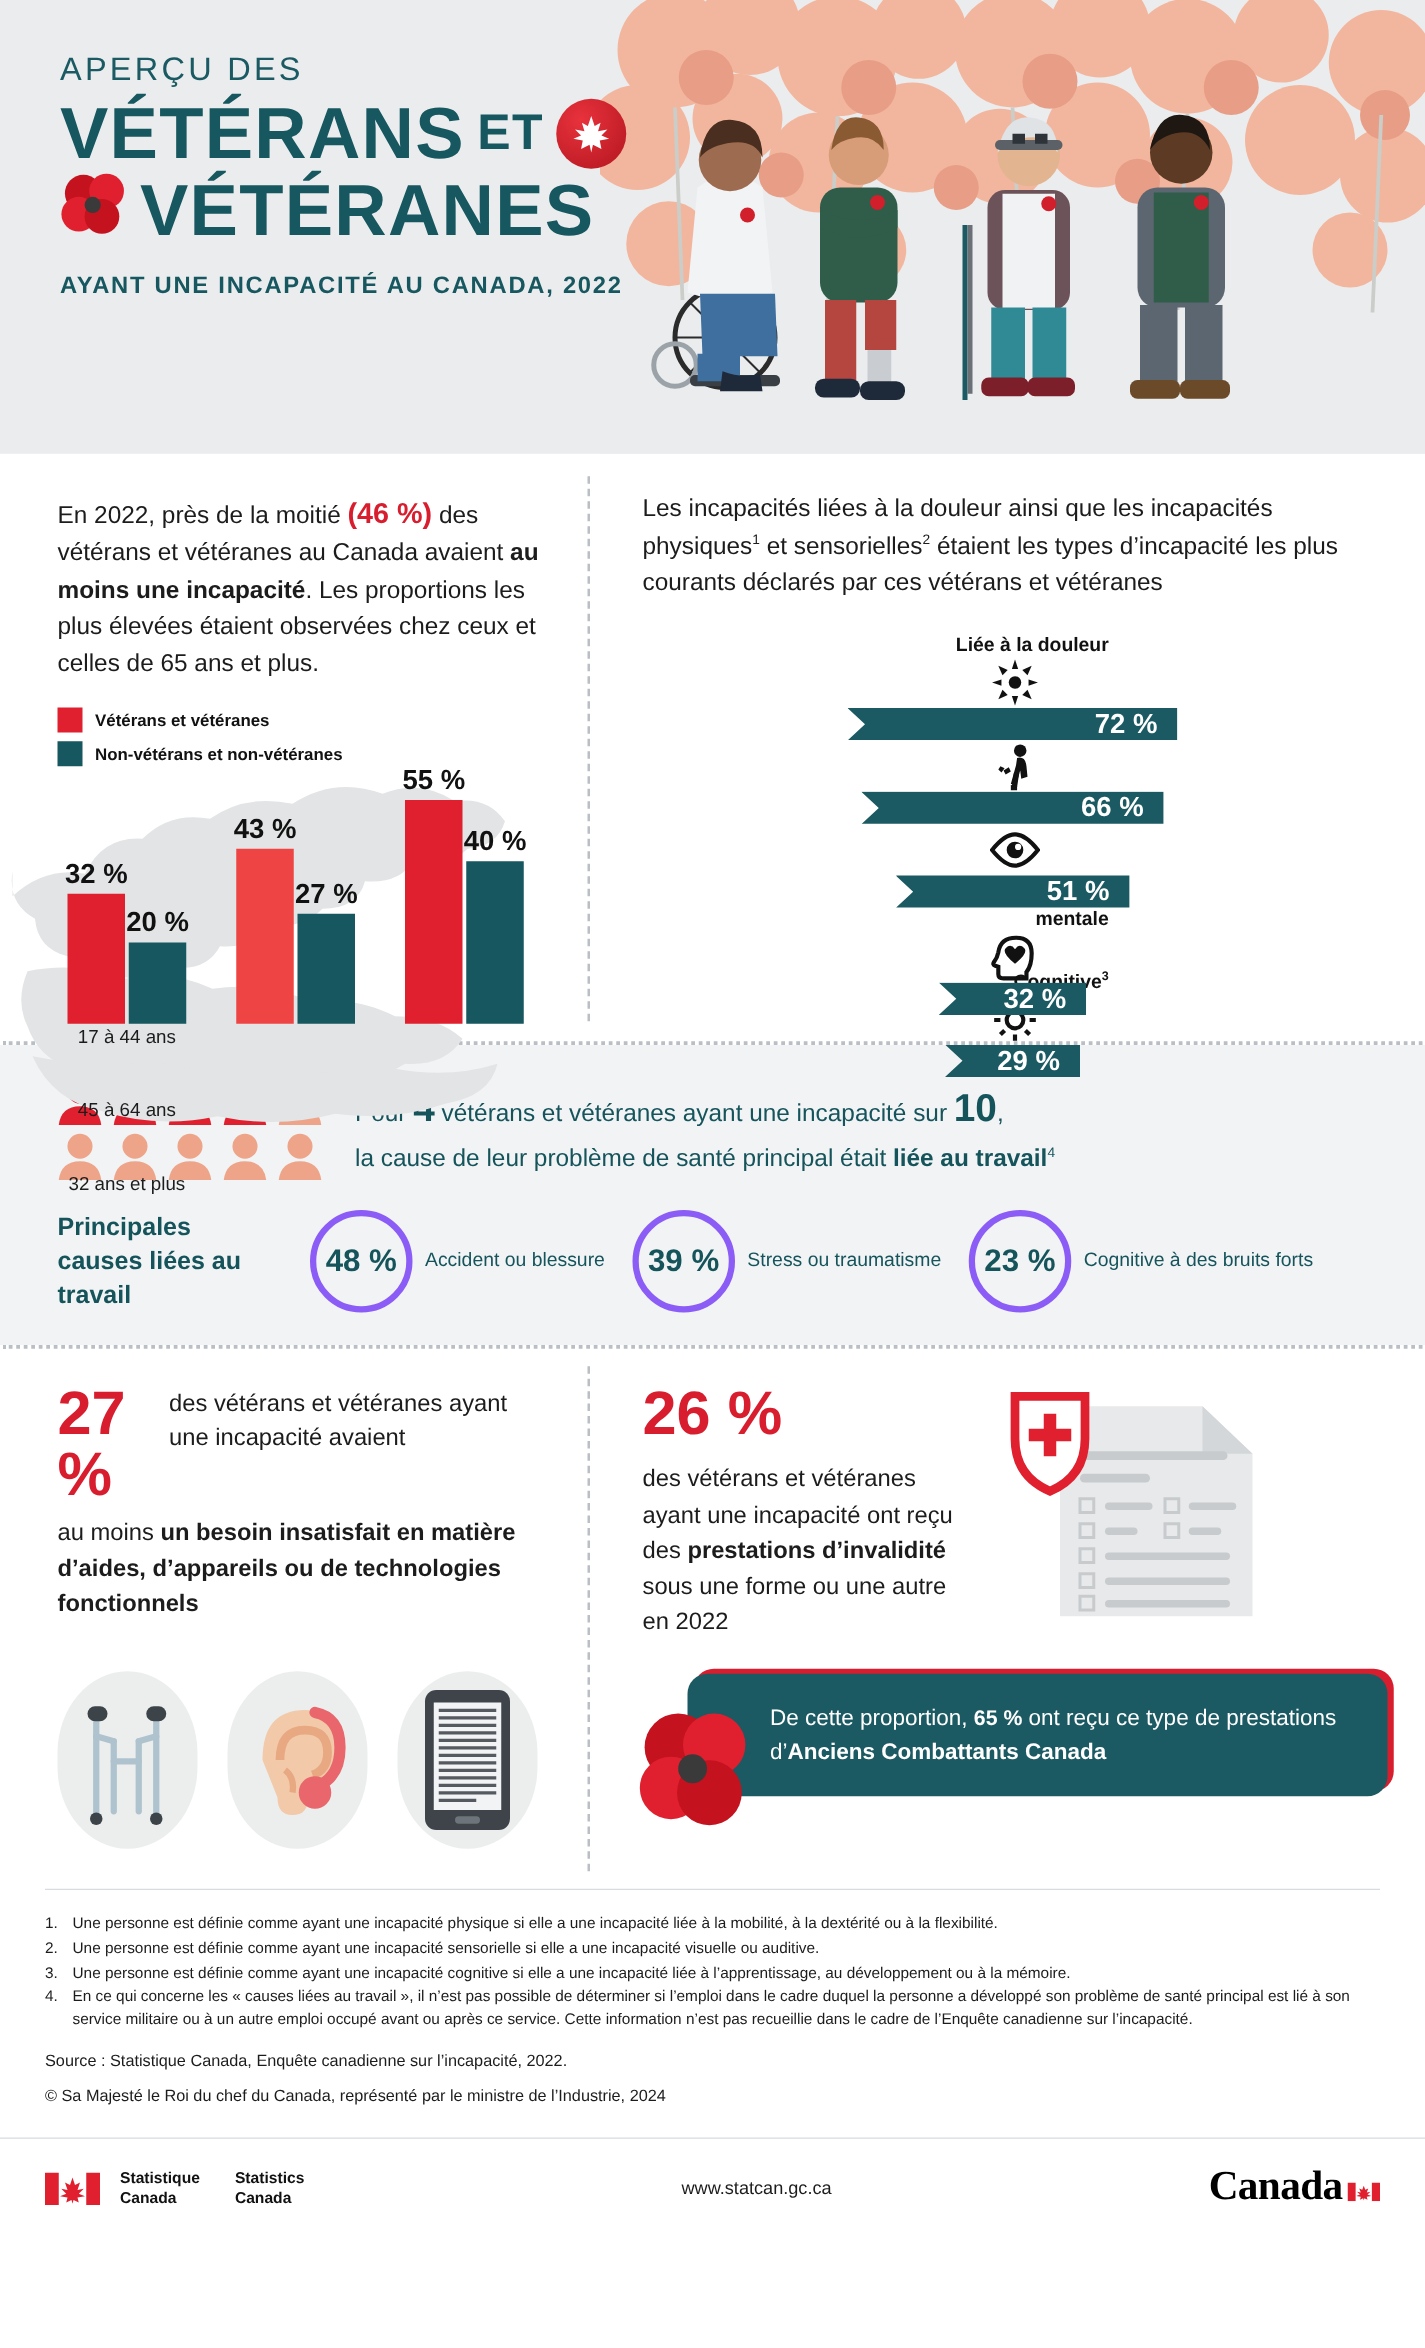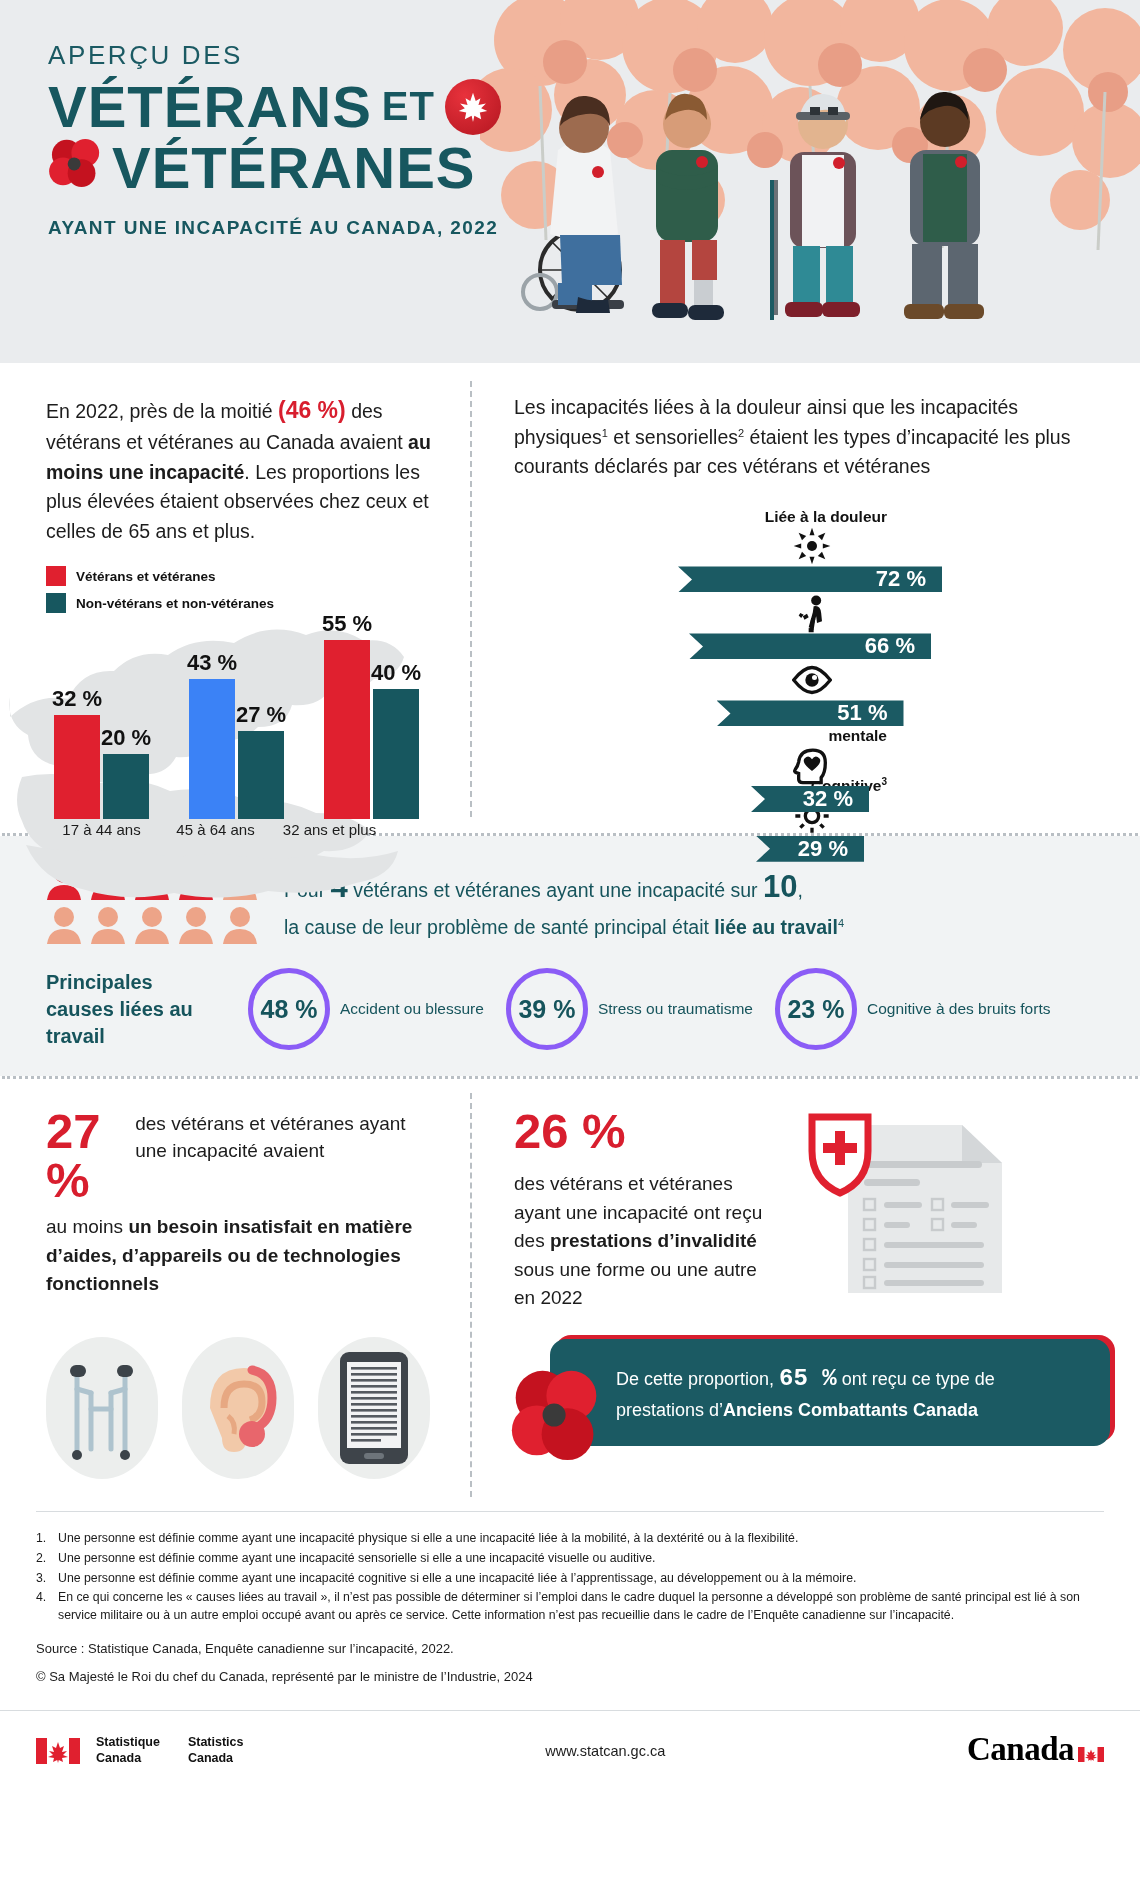--- a/index.html
+++ b/index.html
@@ -88,21 +88,21 @@
   }
   .bargroup { display: flex; align-items: flex-end; gap: 3px; position: relative; }
   .bar { width: 46px; position: relative; }
   .bar .vlabel {
     position: absolute; bottom: 100%; left: 50%; transform: translateX(-50%);
     font-size: 22px; font-weight: 800; color: #111; white-space: nowrap;
     margin-bottom: 3px;
   }
   .xlabels {
     position: absolute; left: 8px; bottom: 0; right: 16px; height: 46px;
-    display: flex; gap: 19px; z-index: 2;
+    display: flex; gap: 40px; z-index: 2; flex-direction: column;
   }
   .xlabel {
     width: 95px; text-align: center; font-size: 15px; line-height: 1.25;
     color: #1c1c1c;
   }
 
   
   .hb-intro { font-size: 19.5px; line-height: 1.52; color: #1c1c1c; }
   .hb-intro sup { font-size: 11px; }
   .hbars { margin-top: 26px; }
@@ -175,21 +175,21 @@
   .r-txt .body { font-size: 19px; line-height: 1.5; color: #1c1c1c; margin-top: 14px; }
   .r-txt .body b { font-weight: 700; }
   .doc-art { flex: 1; position: relative; height: 200px; }
   .callout {
     margin-top: 26px; margin-left: 36px; background: #1b5a63; color: #fff;
     border-radius: 16px; padding: 22px 26px 22px 66px; position: relative;
     font-size: 18px; line-height: 1.5; font-weight: 400;
     box-shadow: 5px -4px 0 0 #d81e2e;
   }
   .callout b { font-weight: 800; }
-  .callout .big { font-size: 24px; font-weight: 800; font-family: Liberation Mono, monospace; }
+  .callout .big { font-size: 17px; font-weight: 800; }
   .callout-poppy { position: absolute; left: -42px; top: 28px; width: 96px; height: 96px; }
 
   
   .footnotes { padding: 18px 36px 0 36px; }
   .fn-row { display: flex; font-size: 12.3px; line-height: 1.45; color: #1c1c1c; margin-bottom: 2px; }
   .fn-num { width: 22px; flex: 0 0 auto; }
   .source { font-size: 13px; color: #1c1c1c; margin-top: 16px; }
   .copyright { font-size: 13px; color: #1c1c1c; margin-top: 13px; }
 
   
@@ -380,21 +380,21 @@
         <div class="bars">
           <div class="bargroup">
             <div class="bar" style="height:104px;background:#e0202f">
               <span class="vlabel">32 %</span>
             </div>
             <div class="bar" style="height:65px;background:#17575f">
               <span class="vlabel">20 %</span>
             </div>
           </div>
           <div class="bargroup">
-            <div class="bar" style="height:140px;background:#3b82f6">
+            <div class="bar" style="height:140px;background:#ef4444">
               <span class="vlabel">43 %</span>
             </div>
             <div class="bar" style="height:88px;background:#17575f">
               <span class="vlabel">27 %</span>
             </div>
           </div>
           <div class="bargroup">
             <div class="bar" style="height:179px;background:#e0202f">
               <span class="vlabel">55 %</span>
             </div>

